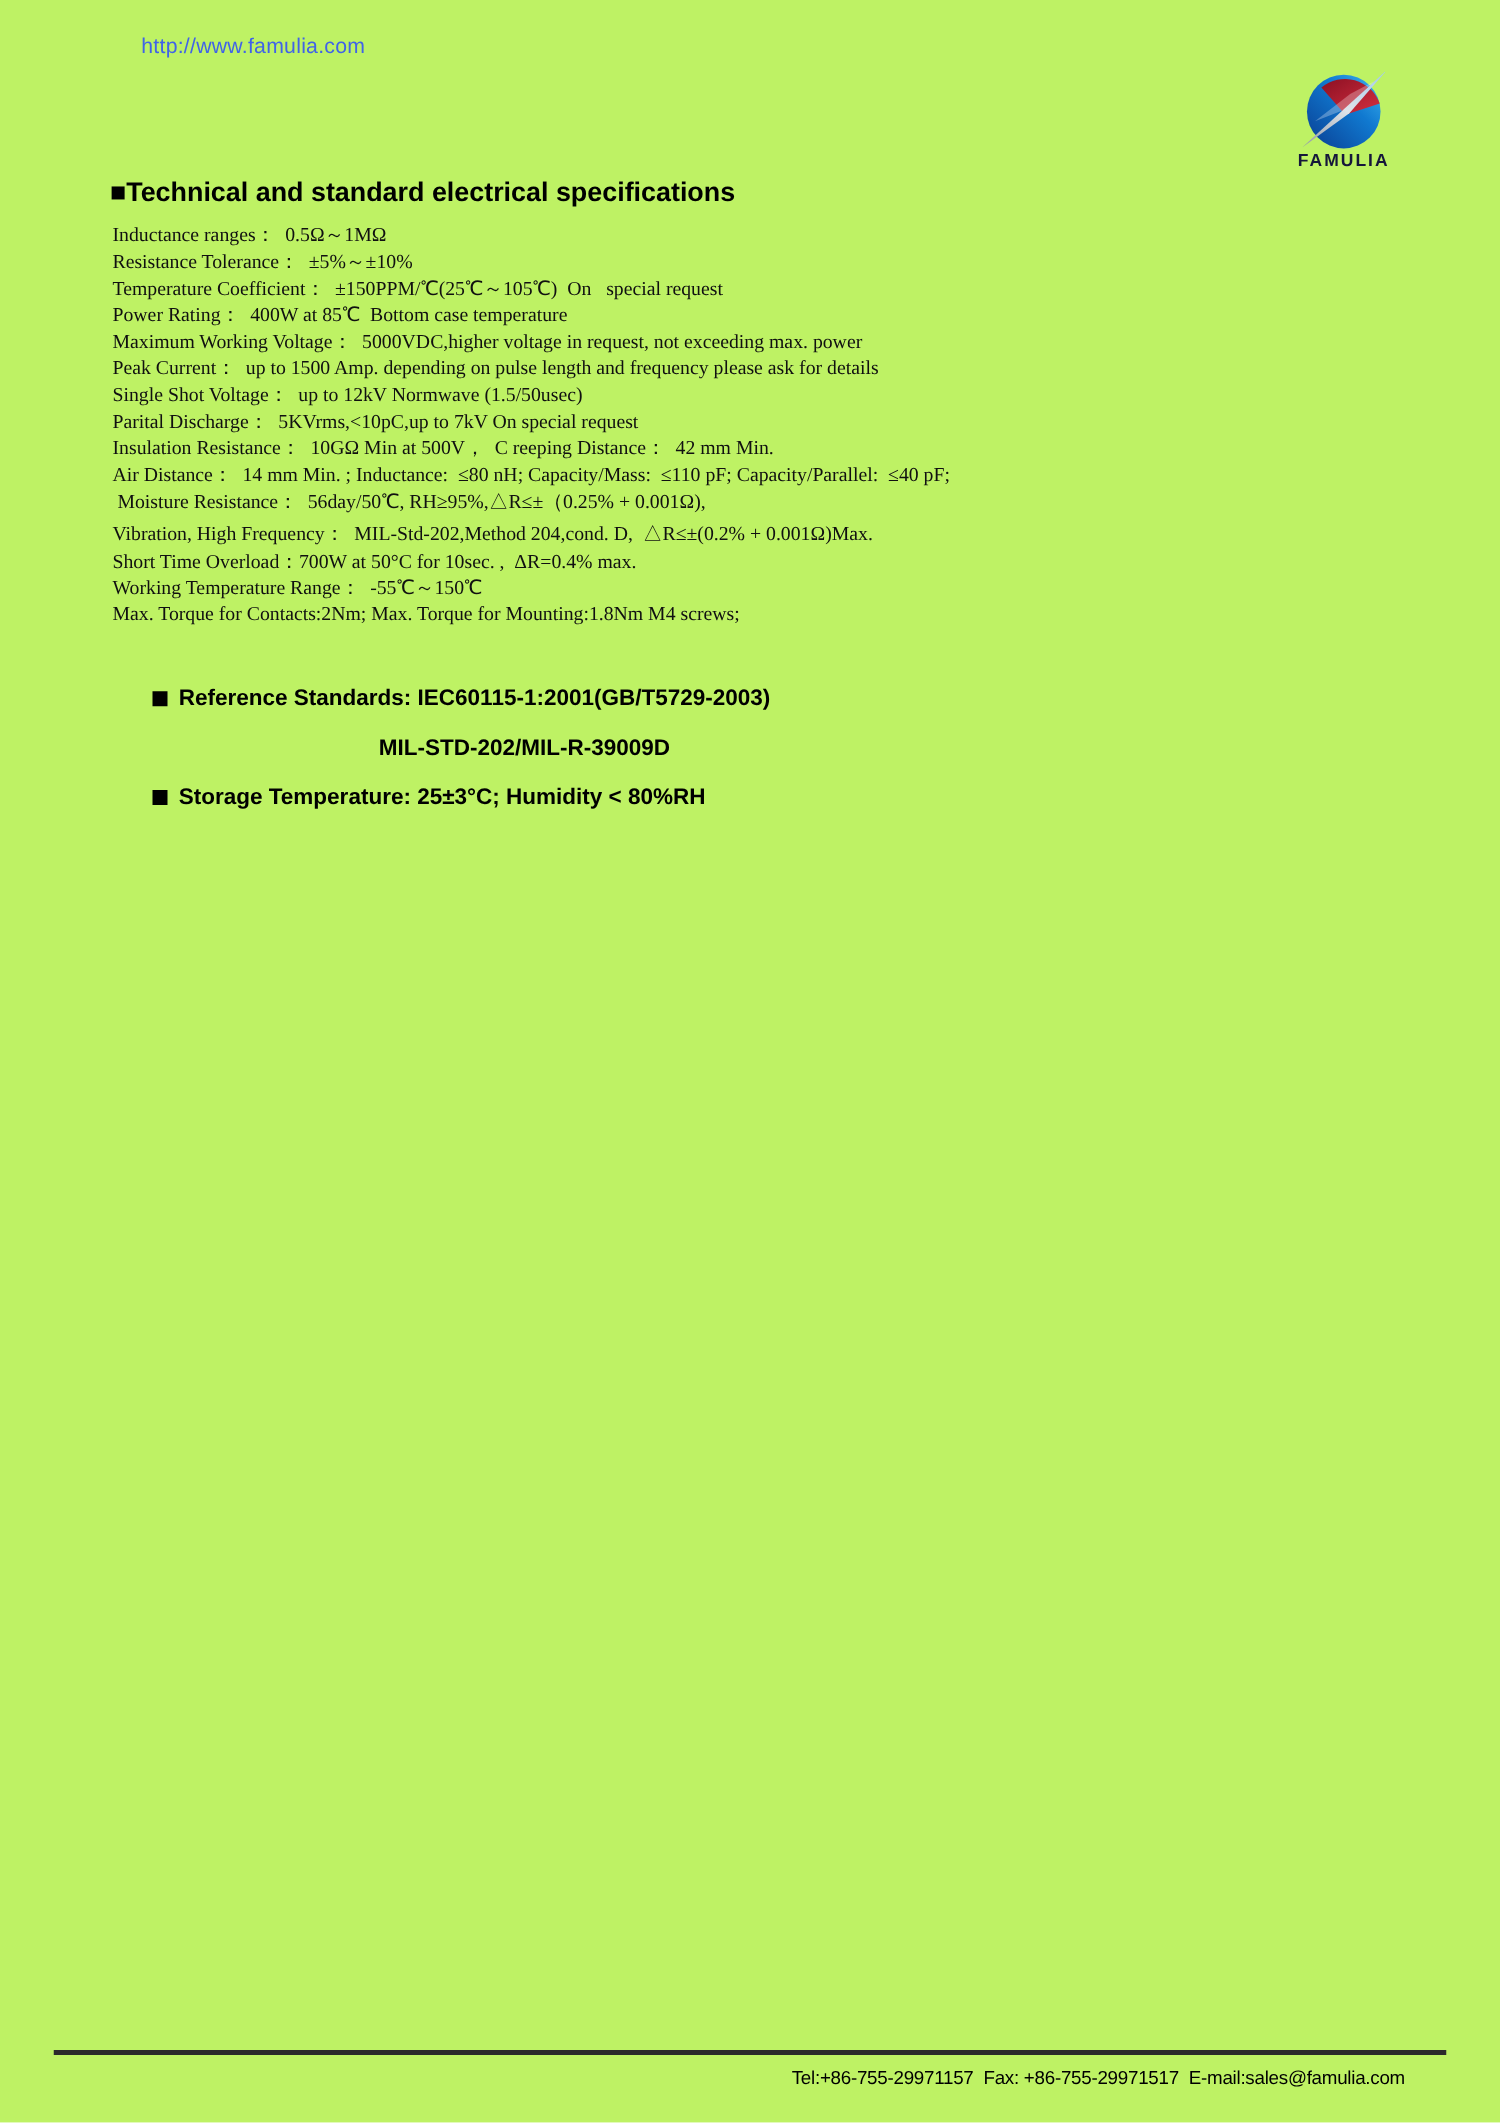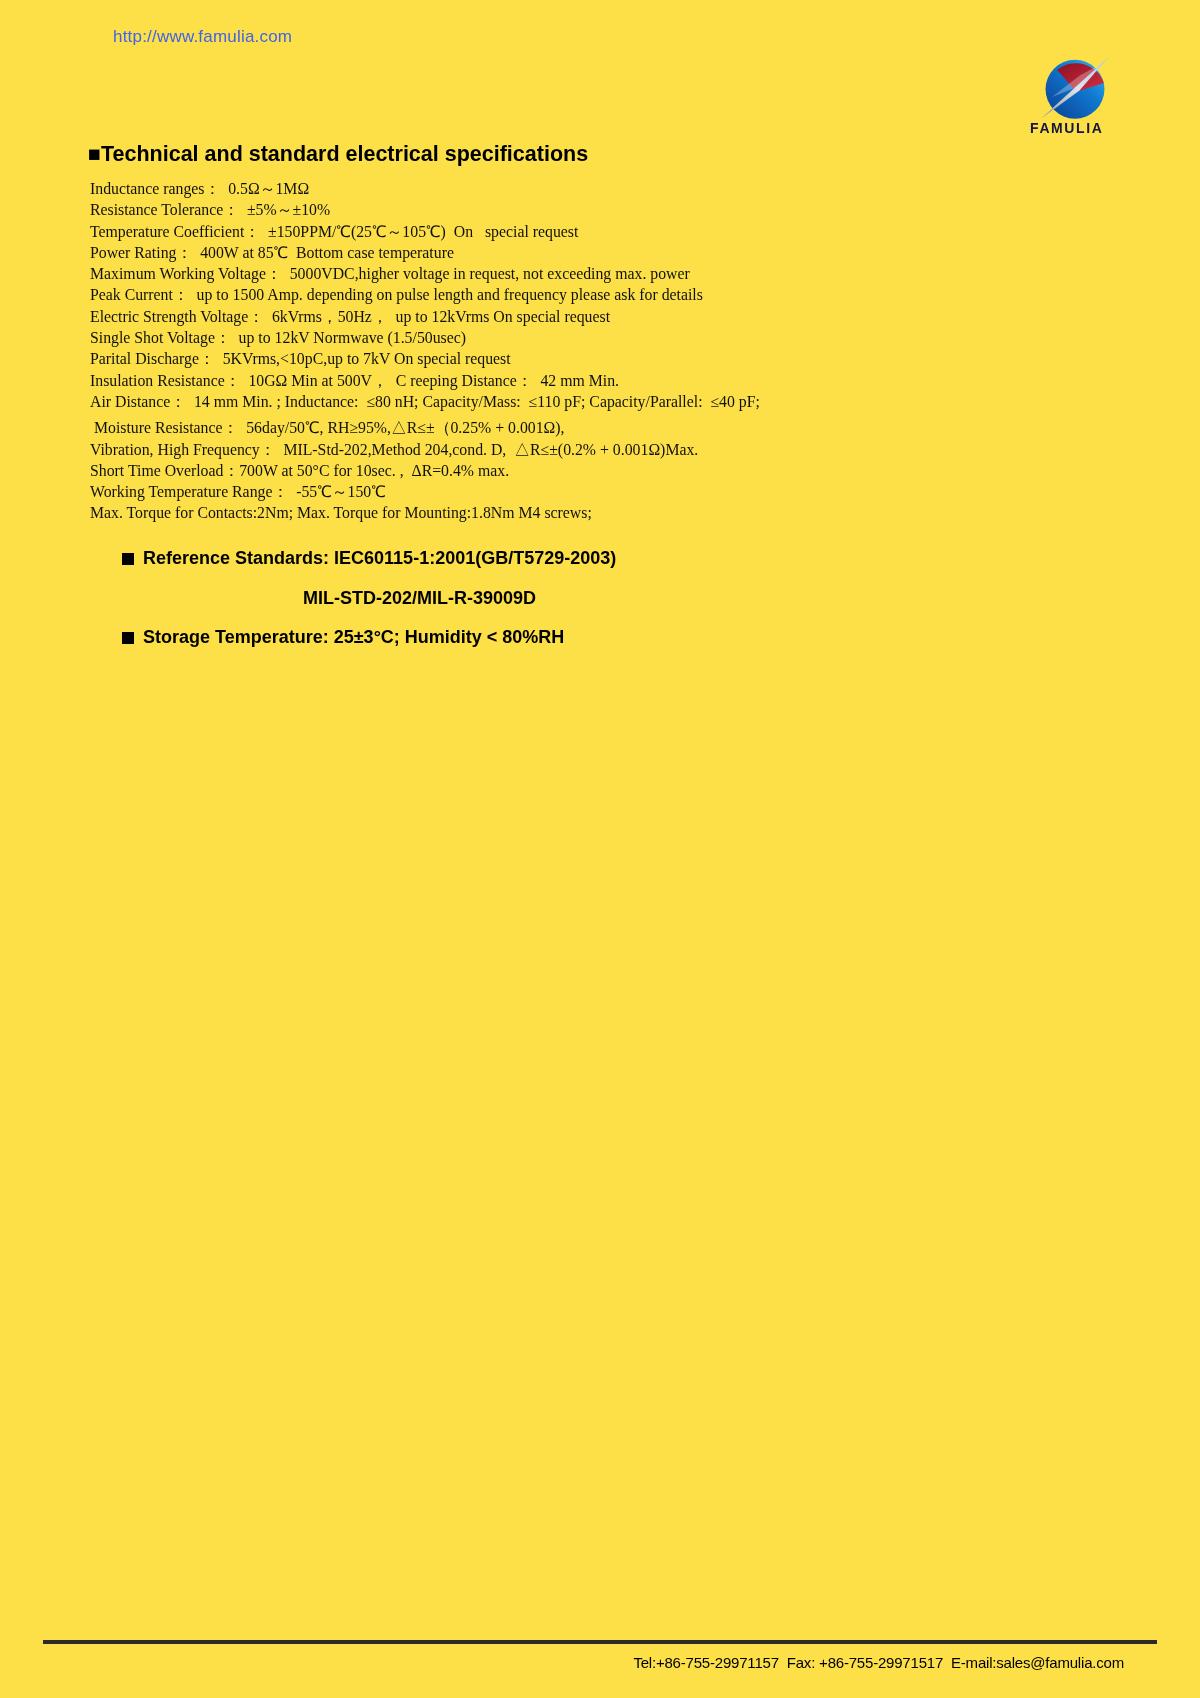--- a/index.html
+++ b/index.html
@@ -1,27 +1,27 @@
 <!DOCTYPE html>
 <html><head>
 <meta charset="utf-8">
 <style>
   html,body { margin:0; padding:0; background:#ffffff; }
   .page {
-    position:relative; width:1200px; height:1698px; background:#fde047;
+    position:relative; width:1200px; height:1698px; background:#bef264;
     font-family:"Liberation Serif", serif; color:#111; overflow:hidden;
   }
 
   
   .url-link {
     position:absolute; left:113px; top:27px;
     font-family:"Liberation Sans", sans-serif; font-size:17px;
     color:#4063e8; text-decoration:none; letter-spacing:0.2px;
   }
-  .logo-block { position:absolute; left:1030px; top:56px; width:90px; }
+  .logo-block { position:absolute; left:1030px; top:56px; width:90px; text-align:center; }
   .logo-mark { display:block; width:66px; height:64px; margin:0 auto; }
   .brand-name {
     font-family:"Liberation Sans", sans-serif; font-weight:bold;
     font-size:14px; letter-spacing:1.6px; color:#15173a; margin-top:0px;
   }
 
   
   .heading {
     position:absolute; left:88px; top:142px;
     font-family:"Liberation Sans", sans-serif; font-weight:bold;
@@ -95,21 +95,20 @@
 
   <div class="heading"><span class="sq">■</span><span>Technical and standard electrical specifications</span></div>
 
   <div class="specs">
       <div class="spec-line">Inductance ranges：  0.5Ω～1MΩ</div>
       <div class="spec-line">Resistance Tolerance：  ±5%～±10%</div>
       <div class="spec-line">Temperature Coefficient：  ±150PPM/℃(25℃～105℃)  On   special request</div>
       <div class="spec-line">Power Rating：  400W at 85℃  Bottom case temperature</div>
       <div class="spec-line">Maximum Working Voltage：  5000VDC,higher voltage in request, not exceeding max. power</div>
       <div class="spec-line">Peak Current：  up to 1500 Amp. depending on pulse length and frequency please ask for details</div>
-      <div class="spec-line">Electric Strength Voltage：  6kVrms，50Hz，  up to 12kVrms On special request</div>
       <div class="spec-line">Single Shot Voltage：  up to 12kV Normwave (1.5/50usec)</div>
       <div class="spec-line">Parital Discharge：  5KVrms,&lt;10pC,up to 7kV On special request</div>
       <div class="spec-line">Insulation Resistance：  10GΩ Min at 500V，  C reeping Distance：  42 mm Min.</div>
       <div class="spec-line">Air Distance：  14 mm Min. ; Inductance:  ≤80 nH; Capacity/Mass:  ≤110 pF; Capacity/Parallel:  ≤40 pF;</div>
       <div class="spec-line"> Moisture Resistance：  56day/50℃, RH≥95%,△R≤±（0.25% + 0.001Ω),</div>
       <div class="spec-line">Vibration, High Frequency：  MIL-Std-202,Method 204,cond. D,  △R≤±(0.2% + 0.001Ω)Max.</div>
       <div class="spec-line">Short Time Overload：700W at 50°C for 10sec. ,  ΔR=0.4% max.</div>
       <div class="spec-line">Working Temperature Range：  -55℃～150℃</div>
       <div class="spec-line">Max. Torque for Contacts:2Nm; Max. Torque for Mounting:1.8Nm M4 screws;</div>
     </div>

